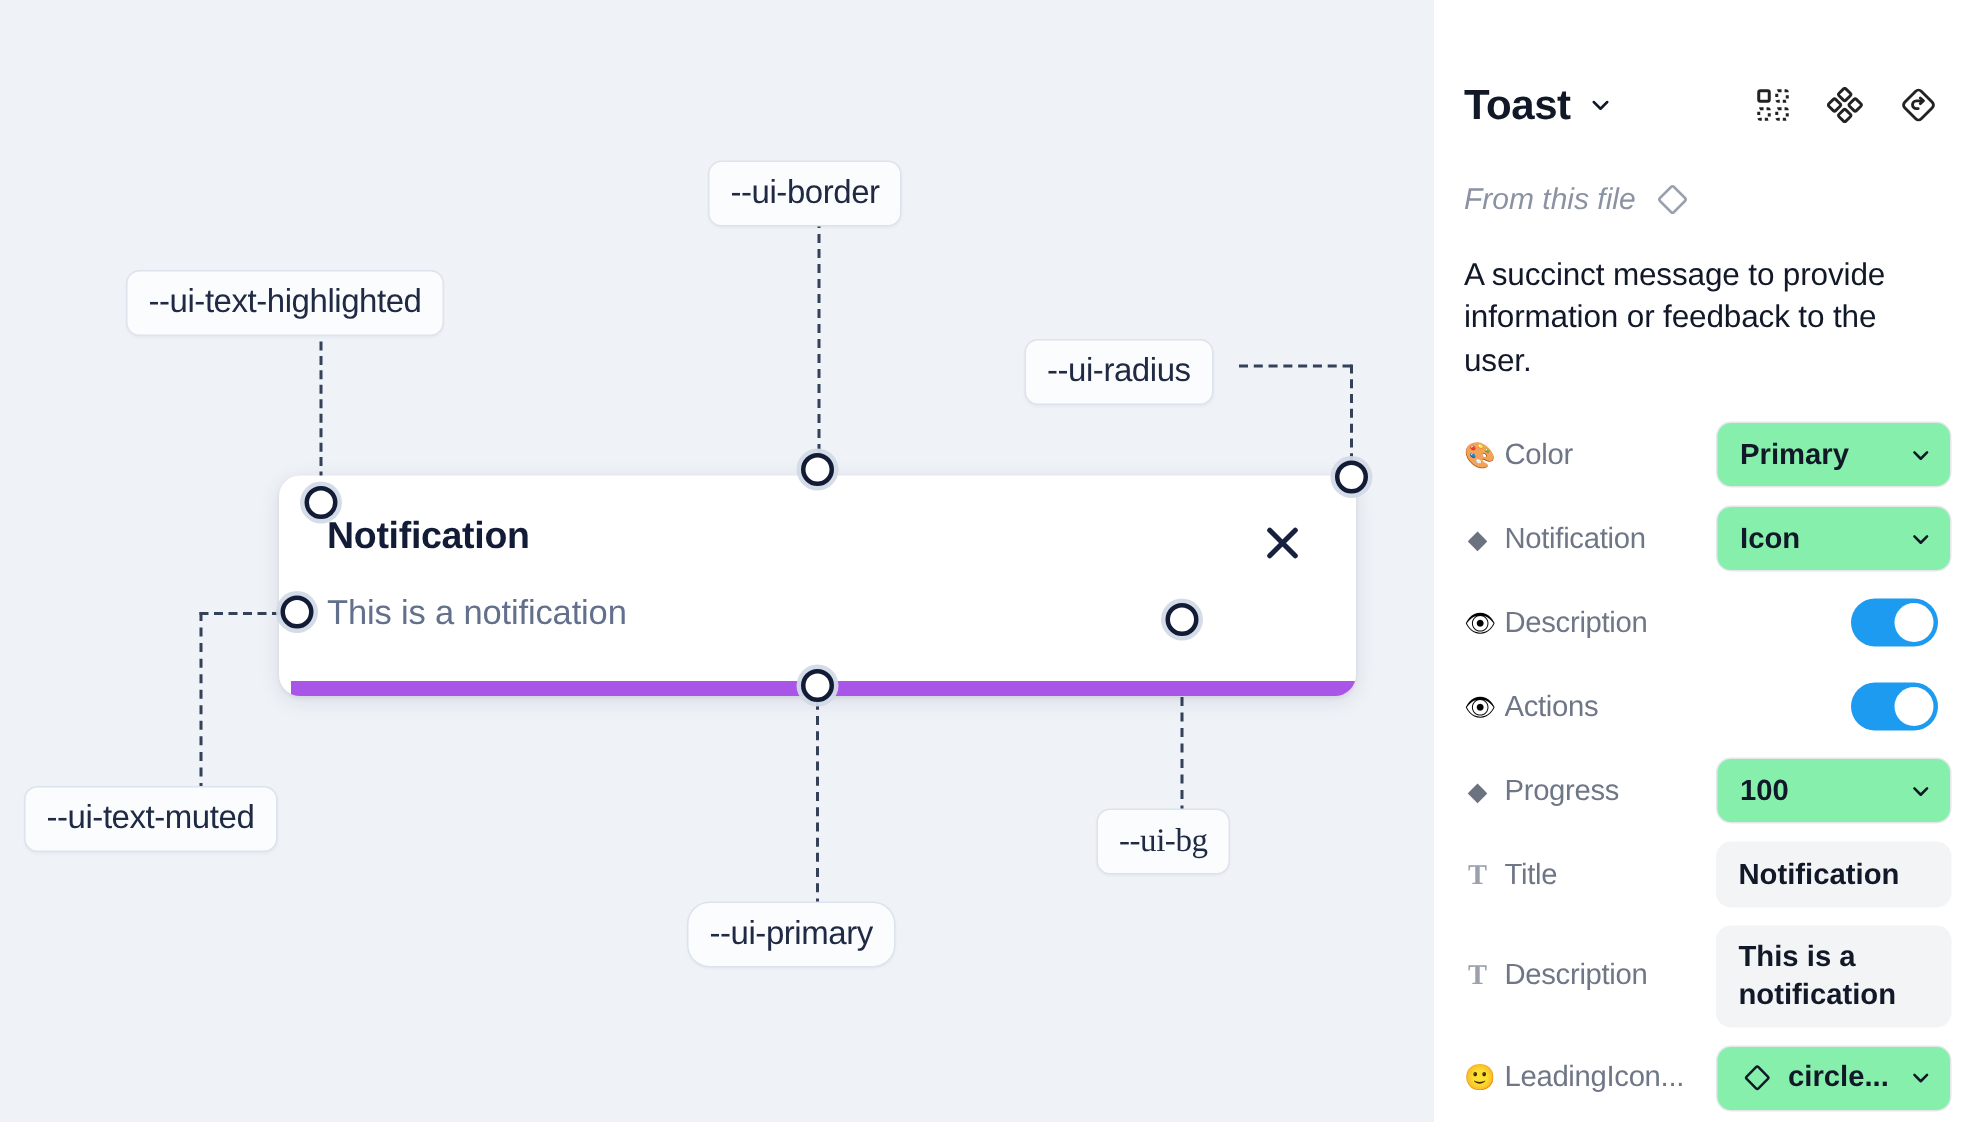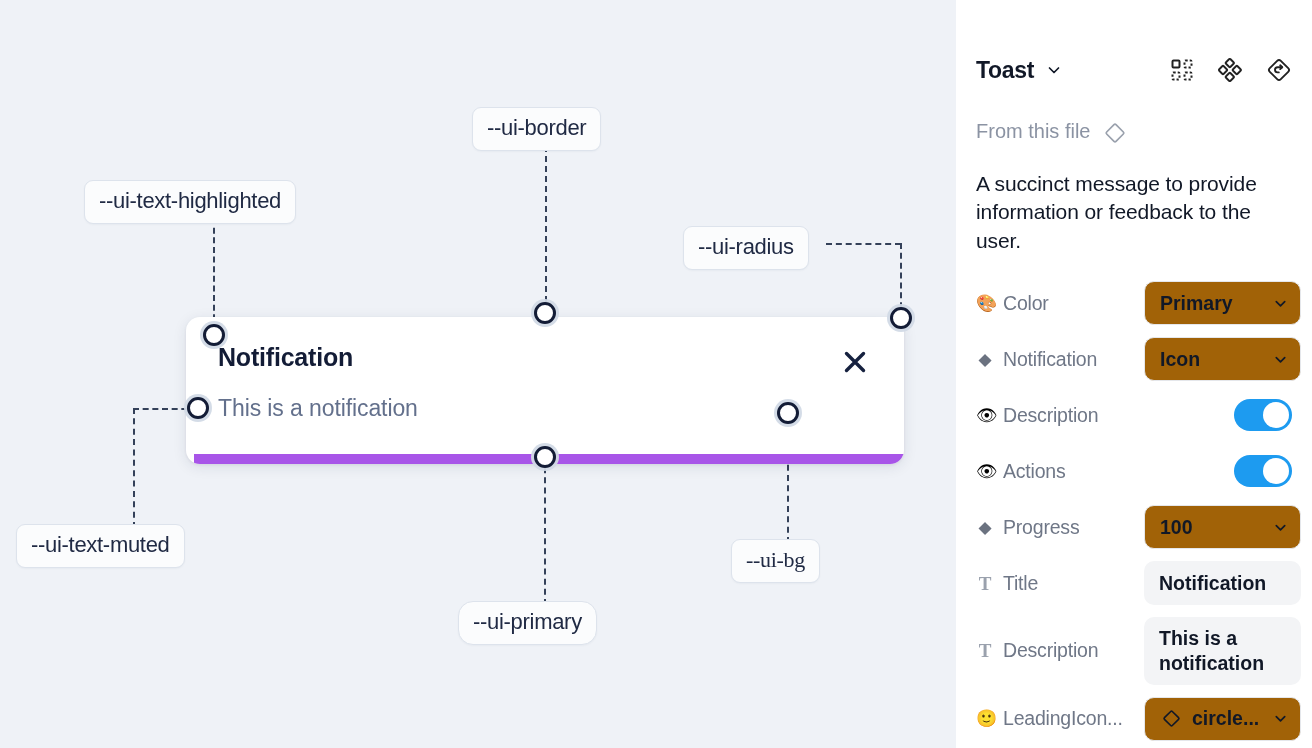--- a/index.html
+++ b/index.html
@@ -91,30 +91,31 @@
     width: 356px; height: 748px;
     background: #ffffff;
     flex: 0 0 356px;
     padding: 0 20px;
   }
   .panel-head {
     display: flex; align-items: center;
     margin-top: 50px; height: 40px;
   }
   .panel-title {
-    font-size: 23px; font-weight: 700; color: #111827;
+    font-size: 28px; font-weight: 700; color: #111827;
     letter-spacing: -.3px;
   }
   .title-caret { margin-left: 12px; display:flex; align-items:center; cursor:pointer; }
   .head-icons { margin-left: auto; display: flex; align-items: center; gap: 24px; }
   .head-icons .hi { cursor: pointer; display: flex; }
 
   .from-file {
-    display: flex; align-items: flex-start; gap: 12px;
+    display: flex; align-items: center; gap: 12px;
     margin-top: 30px;
+    font-style: italic;
   }
   .from-file-label { font-size: 20px; color: #8b93a3; }
 
   .panel-desc {
     margin-top: 24px;
     font-size: 21px; line-height: 1.35;
     color: #111827; letter-spacing: -.1px;
   }
 
   .props { margin-top: 26px; }
@@ -135,21 +136,21 @@
   }
   .prop-label {
     font-size: 19.5px; color: #6f7787; letter-spacing: -.2px;
     white-space: nowrap; overflow: hidden; text-overflow: ellipsis;
   }
   .prop-ctl { margin-left: auto; }
 
   .select {
     width: 157px; height: 44px;
     border: 1.5px solid #e5e7eb; border-radius: 10px;
-    background: #a16207;
+    background: #86efac;
     display: flex; align-items: center;
     padding: 0 12px 0 15px;
     font-size: 19.5px; font-weight: 700; color: #111827;
     cursor: pointer;
   }
   .select .sv { white-space: nowrap; overflow: hidden; text-overflow: ellipsis; }
   .select .caret { margin-left: auto; display:flex; padding-left:6px; }
   .select .dia { margin-right: 9px; display: flex; flex: 0 0 auto; }
 
   .textbox {

